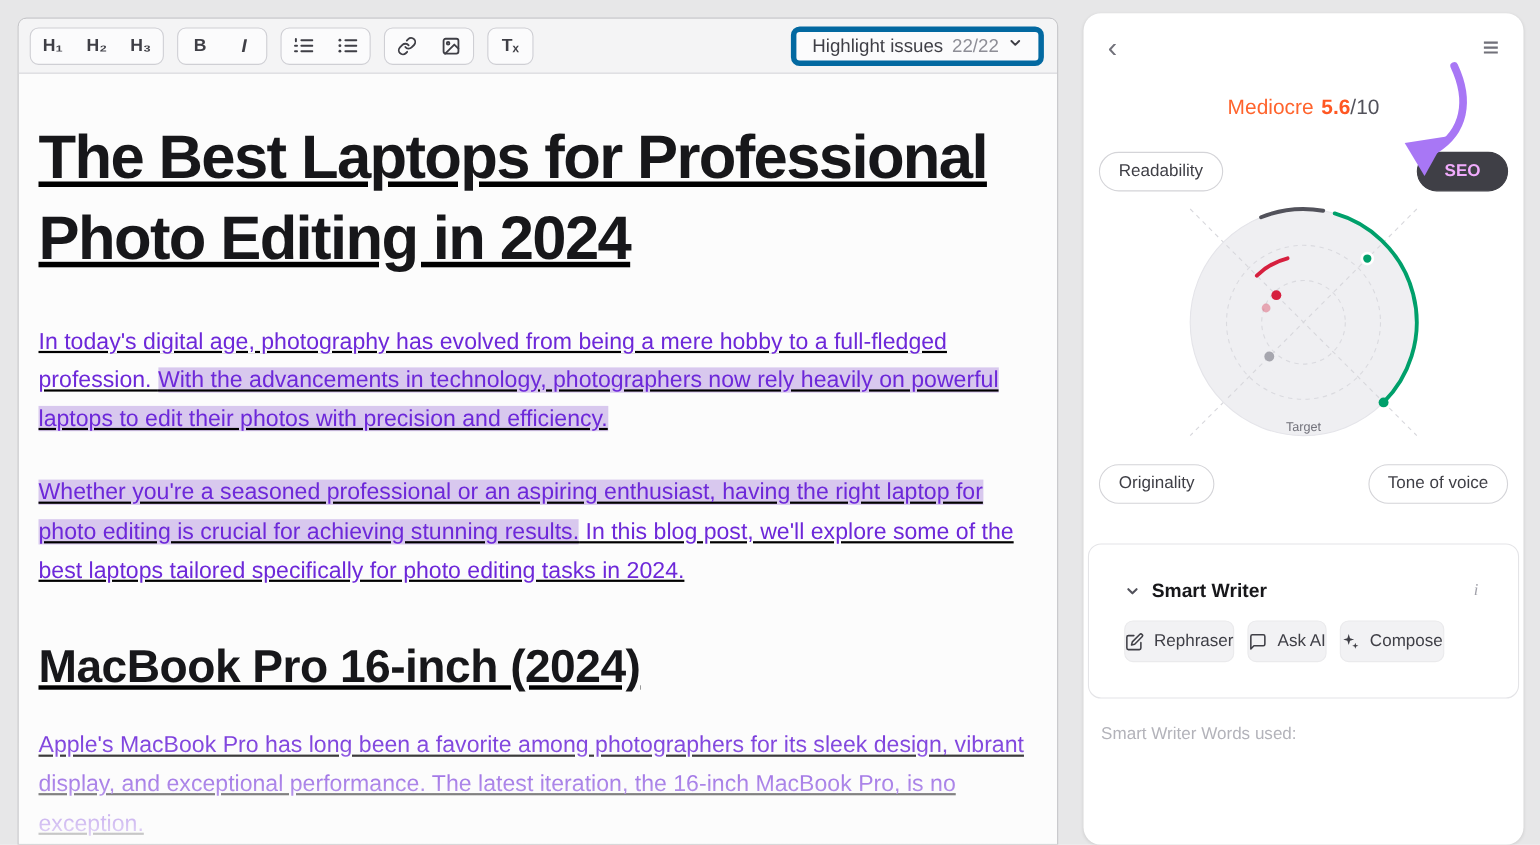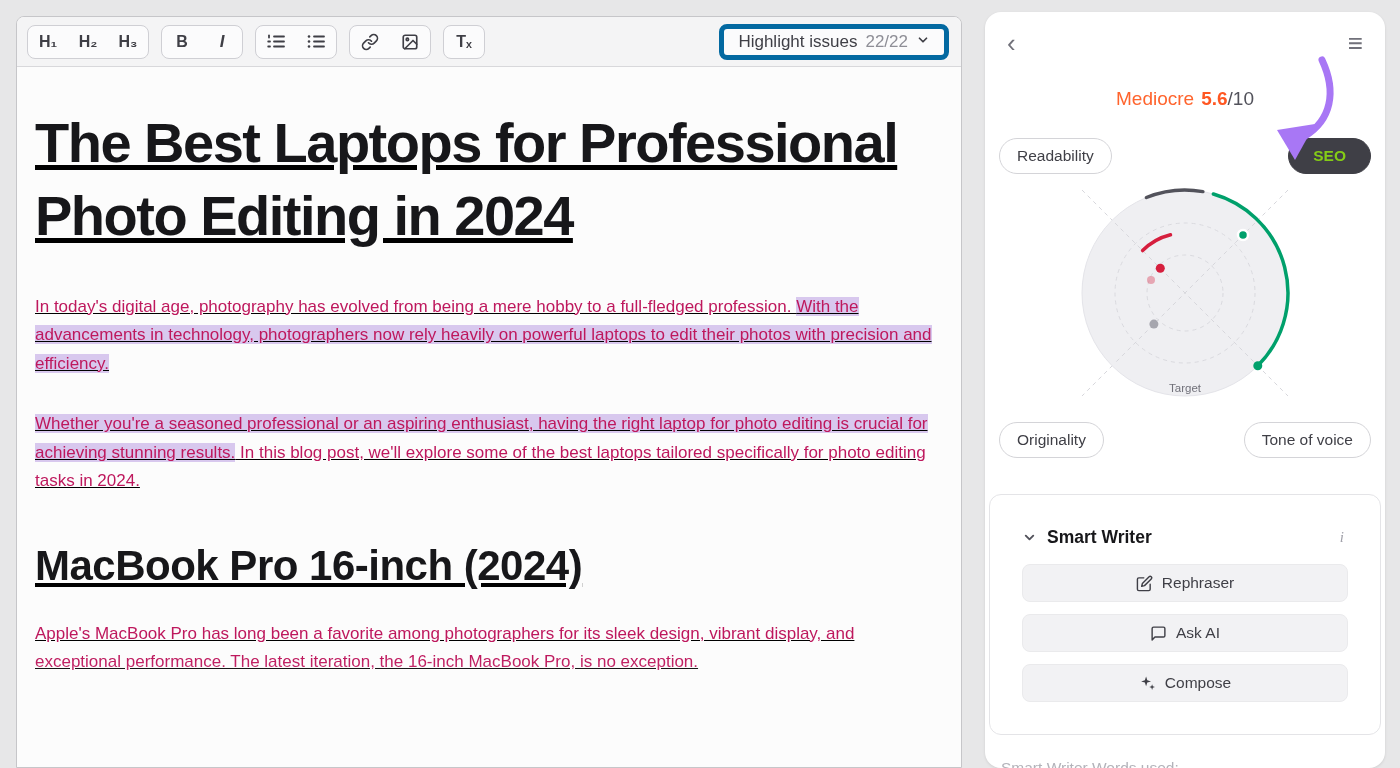--- a/index.html
+++ b/index.html
@@ -57,21 +57,21 @@
   .doc {
     padding: 26px 22px 0 18px;
     text-decoration: underline;
   }
   .doc-title {
     font-size: 56px; font-weight: 700; letter-spacing: -1.5px;
     line-height: 1.3; color: #17171A;
     margin: 14px 0 40px; max-width: 905px;
   }
   .doc-p {
-    font-size: 17px; line-height: 1.68; color: #be185d;
+    font-size: 21px; line-height: 1.68; color: #6d28d9;
     margin: 0 0 32px; max-width: 908px;
   }
   .hl { background: #D8C8EE; }
   .doc-h2 {
     font-size: 42px; font-weight: 700; letter-spacing: -0.5px;
     color: #17171A; margin: 46px 0 30px;
   }
 
   
   .panel {
@@ -95,38 +95,38 @@
     display: flex; justify-content: space-between; align-items: flex-start;
     padding: 0 14px; margin-top: 28px; position: relative; z-index: 2; gap: 44px;
   }
   .pill-row.bottom { margin-top: 0; }
   .pill {
     border: 1px solid #D4D4D8; border-radius: 19px; background: #FFFFFF;
     padding: 8px 17px; font-size: 15.5px; color: #3F3F46; cursor: pointer;
     font-family: inherit;
   }
   .pill.active {
-    background: #3F3F46; border-color: #3F3F46; color: #84cc16;
+    background: #3F3F46; border-color: #3F3F46; color: #f0abfc;
     font-weight: 700; padding: 8px 24px;
   }
   .gauge-wrap { display: flex; justify-content: center; margin: 6px 0 2px; }
   .dash { stroke: #D7D7DC; stroke-width: 1; stroke-dasharray: 4 4; }
   .dashc { fill: none; stroke: #DADADF; stroke-width: 1; stroke-dasharray: 4 4; }
   .gauge-target { font-size: 11.5px; fill: #71717A; }
   .arrow-svg { position: absolute; top: 40px; right: 22px; z-index: 3; pointer-events: none; }
 
   .sw-card {
     margin: 36px 4px 0; border: 1px solid #E4E4E7; border-radius: 12px;
     padding: 32px;
   }
   .sw-head { display: flex; align-items: center; gap: 10px; }
   .sw-title { font-size: 17.5px; font-weight: 700; color: #17171A; }
   .sw-info { margin-left: auto; color: #A1A1AA; font-size: 15px; font-style: italic; font-family: "Liberation Serif", serif; cursor: pointer; padding: 0 4px; }
   .sw-chevron { color: #71717A; display: flex; cursor: pointer; }
-  .sw-buttons { display: flex; flex-direction: column; gap: 12px; margin-top: 16px; }
+  .sw-buttons { display: flex; flex-direction: row; gap: 12px; margin-top: 16px; }
   .sw-btn {
     height: 38px; background: #F2F2F4; border: 1px solid #EAEAEC; border-radius: 8px;
     display: flex; align-items: center; justify-content: center; gap: 9px;
     font-size: 15.5px; color: #3F3F46; cursor: pointer; font-family: inherit;
   }
   .sw-btn svg { display: block; }
   .sw-words { margin: 24px 16px 0; font-size: 15.5px; color: #B3B3BA; }
 </style>
 </head>
 <body>

